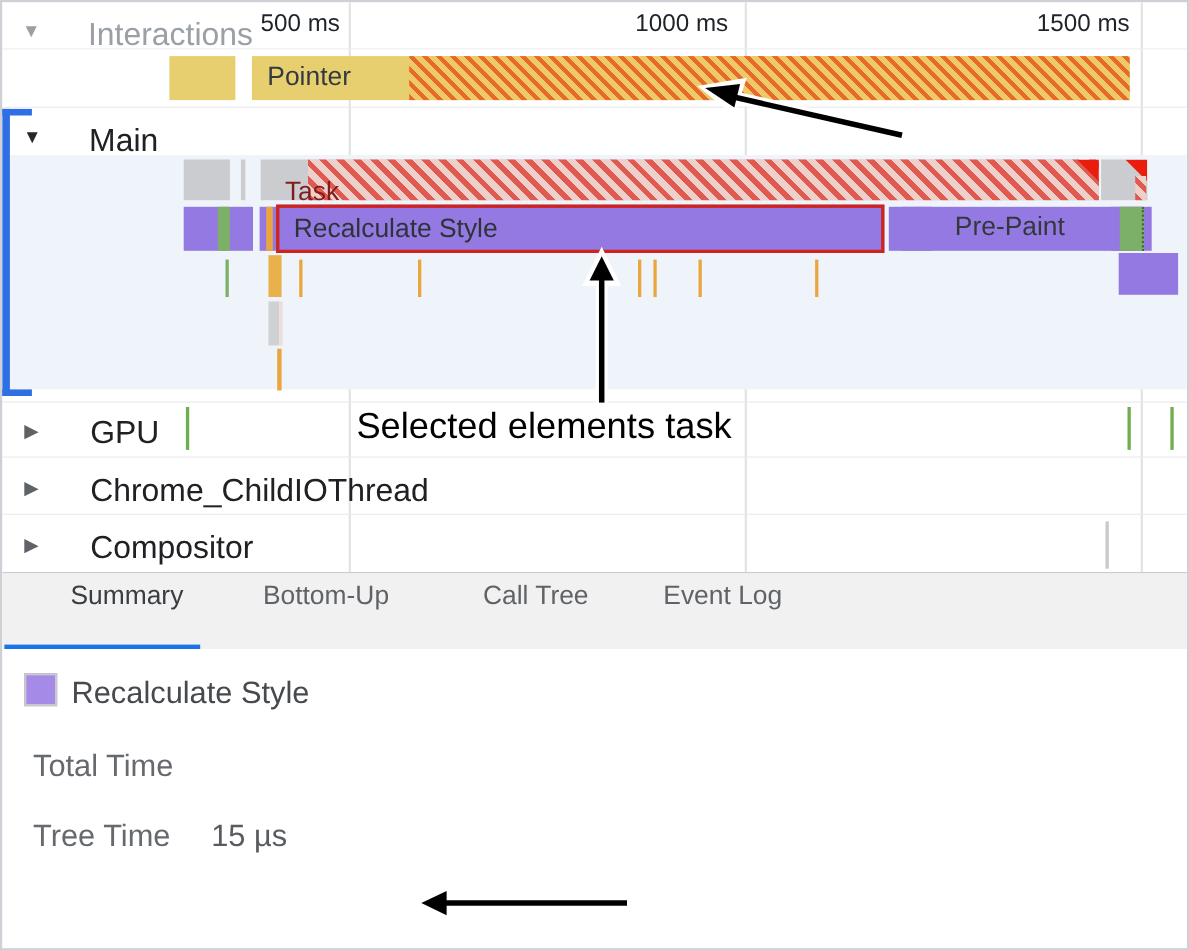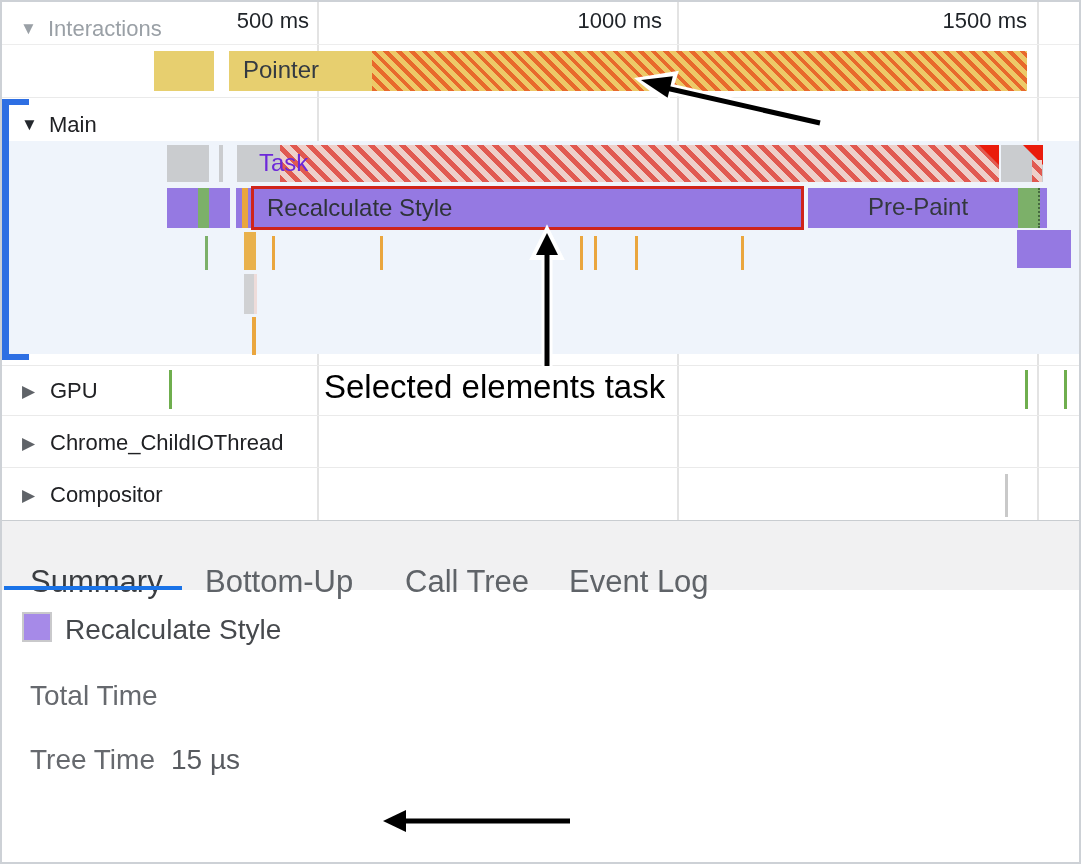--- a/index.html
+++ b/index.html
@@ -10,21 +10,21 @@
   .nowrap{white-space:nowrap;}
 
   
   .tick-label{font-size:22px;color:#1f2328;text-align:right;top:6px;}
   .gridline{top:0;width:2px;height:518px;background:#e3e3e3;z-index:0;}
   .hairline{left:0;width:100%;height:1px;background:#ededed;z-index:0;}
 
   .caret{font-size:17px;color:#5f6368;z-index:3;}
   .caret-dark{color:#24282d;}
   .caret-gray{color:#9aa0a6;}
-  .track-label{font-size:22px;color:#202124;z-index:3;}
+  .track-label{font-size:29px;color:#202124;z-index:3;margin-left:32px;}
 
   
   .yellow-bar{background:#e7cf6f;z-index:2;}
   .pointer-stripes{background:repeating-linear-gradient(45deg,#e8692c 0 4px,#edc968 4px 9px);}
   .bar-text{font-size:24px;color:#343a42;}
 
   
   .main-bg{left:0;top:139px;width:100%;height:213px;background:#eff4fb;z-index:1;}
   .blue{background:#2e6fe3;z-index:4;}
   .gray-bar{background:#cacccf;z-index:2;}
@@ -32,27 +32,27 @@
   .red-tri{z-index:3;background:#ea1c0c;clip-path:polygon(0 0,100% 0,100% 100%);}
   .purple-bar{background:#9579e2;z-index:2;padding-left:32px;}
   .green-bar{background:#7cb069;z-index:2;}
   .orange-tick{background:#eaa63e;z-index:2;}
   .selected-box{border:3px solid #cf241b;background:#9579e2;z-index:3;box-sizing:border-box;}
 
   .sep{left:0;width:100%;height:1px;background:#eaeaea;z-index:1;}
 
   
   .tabbar{left:0;top:518px;width:100%;height:70px;background:#f1f1f2;border-top:1px solid #c9cdd1;box-sizing:border-box;z-index:2;}
-  .tab-text{font-size:31px;color:#5f6368;top:562px;z-index:3;}
+  .tab-text{font-size:24px;color:#5f6368;top:526px;z-index:3;margin-left:34px;}
   .tab-active{color:#3a3d41;}
   .tab-underline{left:2px;top:584px;width:178px;height:4px;background:#1a73e8;z-index:3;}
 
   
   .sum-title{font-size:28px;color:#46494d;z-index:2;}
-  .sum-row{font-size:28px;color:#66696e;z-index:2;display:flex;gap:16px;}
+  .sum-row{font-size:28px;color:#66696e;z-index:2;display:flex;gap:37px;}
   .sum-val{color:#585b60;}
   .swatch{left:20px;top:610px;width:30px;height:30px;background:#a68ae8;border:2px solid #c9c9cb;box-sizing:border-box;z-index:2;}
 
   
   .annot{font-size:33px;color:#000;z-index:7;letter-spacing:0;}
   #arrows{left:0;top:0;width:1081px;height:864px;z-index:6;pointer-events:none;}
 </style>
 </head>
 <body>
 
@@ -83,21 +83,21 @@
   <div class="abs blue" style="left:0;top:97px;width:27px;height:6px"></div>
   <div class="abs blue" style="left:0;top:352px;width:27px;height:6px"></div>
 
   <span class="abs caret caret-dark" style="left:19px;top:113px">▼</span>
   <span class="abs track-label" style="left:47px;top:110px">Main</span>
 
   <div class="abs gray-bar" style="left:165px;top:143px;width:42px;height:37px"></div>
   <div class="abs gray-bar" style="left:217px;top:143px;width:4px;height:37px"></div>
   <div class="abs gray-bar" style="left:235px;top:143px;width:762px;height:37px">
     <div class="abs task-hatch" style="left:43px;top:0;width:719px;height:37px"></div>
-    <div class="abs bar-text nowrap" style="left:22px;top:4px;color:#6d28d9;z-index:3">Task</div>
+    <div class="abs bar-text nowrap" style="left:22px;top:16px;color:#7f1d1d;z-index:3">Task</div>
   </div>
   <div class="abs red-tri" style="left:977px;top:143px;width:20px;height:20px"></div>
   <div class="abs gray-bar" style="left:999px;top:143px;width:42px;height:37px"></div>
   <div class="abs red-tri" style="left:1021px;top:143px;width:20px;height:20px"></div>
   <div class="abs task-hatch" style="left:1030px;top:158px;width:10px;height:22px;z-index:3"></div>
 
   <div class="abs purple-bar" style="left:165px;top:186px;width:31px;height:40px"></div>
   <div class="abs green-bar" style="left:196px;top:186px;width:11px;height:40px"></div>
   <div class="abs purple-bar" style="left:234px;top:186px;width:5px;height:40px"></div>
   <div class="abs orange-tick" style="left:240px;top:186px;width:6px;height:40px"></div>

